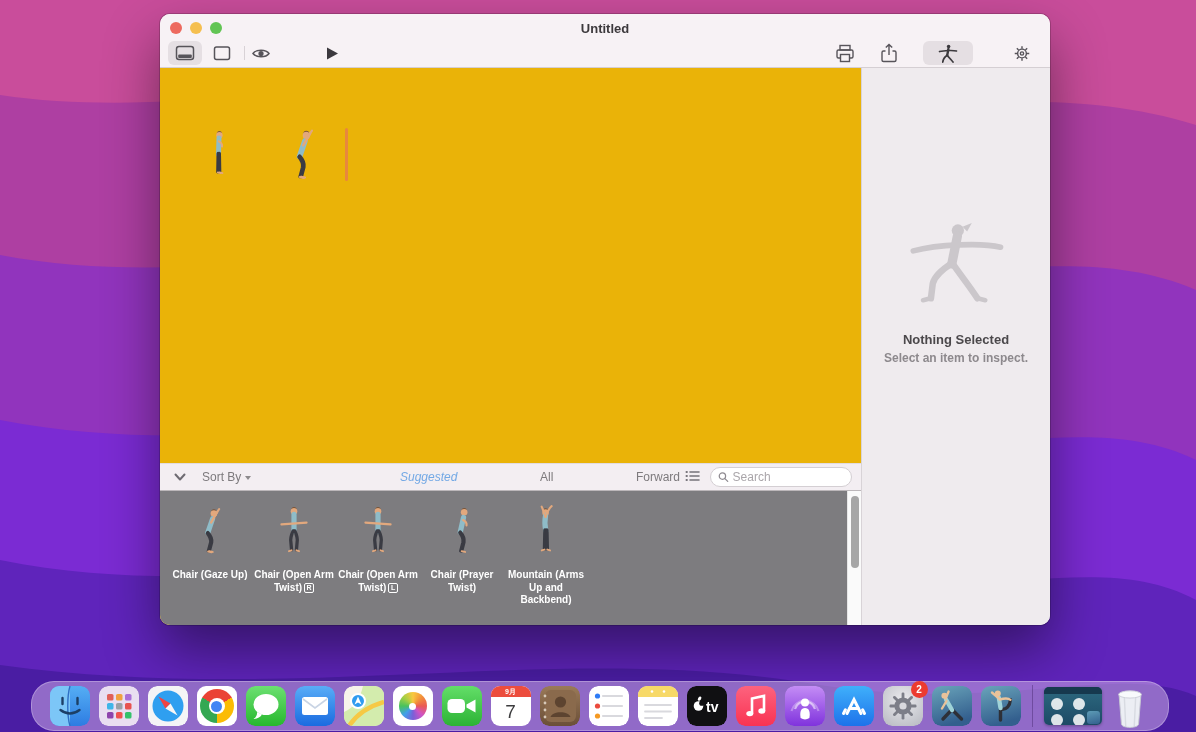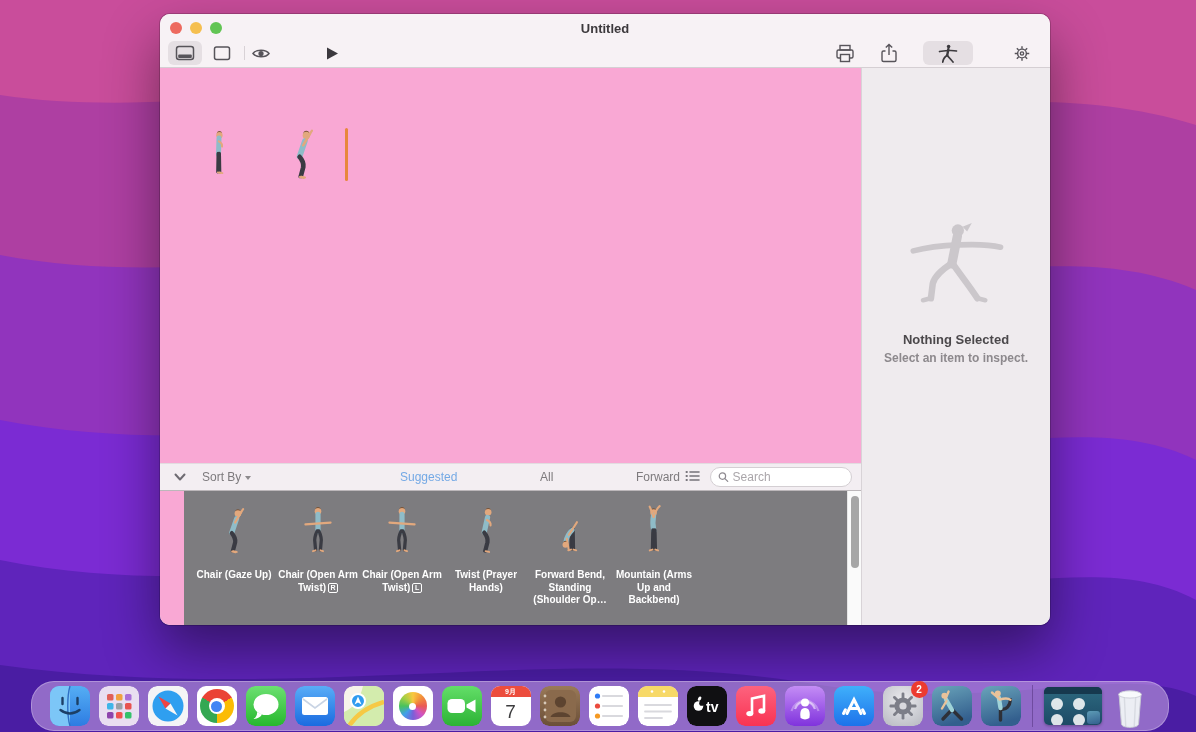--- a/index.html
+++ b/index.html
@@ -23,21 +23,21 @@
   .light.min{background:#f5bf4f;}
   .light.max{background:#62c554;}
   .wtitle{text-align:center;line-height:29px;font-size:13px;font-weight:bold;color:#3c393c;}
   .toolbar{height:26px;position:relative;}
   .tbtn{position:absolute;top:0px;width:34px;height:24px;border-radius:6px;display:flex;align-items:center;justify-content:center;}
   .tbtn.active{background:#e5dfe3;}
   .tbtn svg{display:block;}
   .tb-sep{position:absolute;left:84px;top:5px;width:1px;height:14px;background:#d8d2d6;}
   
   .main{position:absolute;top:54px;left:0;right:0;bottom:0;display:flex;}
-  .canvas-col{width:702px;position:relative;background:#f9a8d4;border-right:1px solid #d8d3d7;box-sizing:border-box;}
+  .canvas-col{width:702px;position:relative;background:#eab308;border-right:1px solid #d8d3d7;box-sizing:border-box;}
   .timeline-pose{position:absolute;top:57px;}
   .caret{position:absolute;width:3px;border-radius:1.5px;}
   
   .filterbar{
     position:absolute;left:0;right:0;top:395px;height:28px;background:#f3eef2;
     border-top:1px solid #e2dce0;border-bottom:1px solid #bcb7ba;box-sizing:border-box;
     display:flex;align-items:center;font-size:12px;color:#7d7a7d;
   }
   .fb-chevron{margin-left:12px;display:flex;align-items:center;}
   .fb-sort{margin-left:14px;display:flex;align-items:center;gap:4px;}
@@ -48,21 +48,21 @@
   .searchbox{
     width:142px;height:20px;background:#fff;border:1px solid #d4cfd3;border-radius:11px;
     display:flex;align-items:center;padding:0 7px;box-sizing:border-box;gap:4px;
   }
   .searchbox input{
     border:none;outline:none;background:transparent;width:100%;font-size:12px;color:#444;
     font-family:"Liberation Sans",sans-serif;padding:0;
   }
   .searchbox input::placeholder{color:#aaa6aa;}
   
-  .library{position:absolute;left:0;right:14px;top:423px;bottom:0;background:#7d7c7f;display:flex;padding:13px 0 0 8px;box-sizing:border-box;margin-left:24px;}
+  .library{position:absolute;left:0;right:14px;top:423px;bottom:0;background:#7d7c7f;display:flex;padding:13px 0 0 8px;box-sizing:border-box;}
   .pose-card{width:84px;flex:none;display:flex;flex-direction:column;align-items:center;}
   .pose-fig{height:52px;display:flex;align-items:flex-end;justify-content:center;}
   .pose-label{margin-top:13px;width:82px;text-align:center;font-size:10px;font-weight:bold;color:#fff;line-height:1.25;}
   .side-box{display:inline-block;border:1px solid #fff;border-radius:2px;font-size:7px;line-height:8px;padding:0 1.5px;vertical-align:1px;margin-left:2px;}
   .lib-scroll{position:absolute;right:0;top:423px;bottom:0;width:14px;background:#fafafa;border-left:1px solid #e6e6e6;box-sizing:border-box;}
   .lib-thumb{position:absolute;left:3px;top:5px;width:8px;height:72px;border-radius:4px;background:#a6a6a6;}
   
   .sidebar{flex:1;background:#efebee;display:flex;flex-direction:column;align-items:center;text-align:center;}
   .insp-icon{margin-top:152px;}
   .insp-title{margin-top:22px;font-size:13px;font-weight:bold;color:#4b484b;}
@@ -205,21 +205,21 @@
         <span class="fb-chevron">
           <svg width="16" height="16" viewBox="0 0 16 16">
             <path d="M3.5 5.5 L8 10.5 L12.5 5.5" fill="none" stroke="#6e6b72" stroke-width="2" stroke-linecap="round" stroke-linejoin="round"></path>
           </svg>
         </span>
         <span class="fb-sort">
           <span>Sort By</span>
           <span class="sort-caret"></span>
         </span>
         <div class="fb-tabs" id="lib-tabs">
-            <span class="fb-tab" style="color: rgb(116, 169, 229);">Suggested</span>
+            <span class="fb-tab" style="color: rgb(116, 169, 229); font-style: italic;">Suggested</span>
             <span class="fb-tab">All</span>
             <span class="fb-tab">Forward</span>
           </div>
         <div class="fb-right">
           <span>
             <svg width="17" height="16" viewBox="0 0 17 16">
               <g stroke="#76737a" stroke-width="1.6" stroke-linecap="round">
                 <path d="M6 4 H15 M6 8 H15 M6 12 H15"></path>
                 <path d="M2.5 4 H2.9 M2.5 8 H2.9 M2.5 12 H2.9" stroke-width="2"></path>
               </g>
@@ -289,37 +289,21 @@
               <svg viewBox="0 0 36 60" width="32" height="52">
                 <circle cx="20.5" cy="7.5" r="3.0" fill="#7a5336"></circle>
                 <circle cx="20.5" cy="9.5" r="3.8" fill="#e2a87d"></circle>
                 <path d="M16 32.5 L19.8 15.5" stroke="#8fbcc8" stroke-width="6" fill="none" stroke-linecap="round" stroke-linejoin="round"></path>
                 <path d="M19.2 18.5 C22.2 20 23.6 22 23.2 24.6" stroke="#e2a87d" stroke-width="2.5" fill="none" stroke-linecap="round" stroke-linejoin="round"></path>
                 <path d="M16 32.5 C19.2 36.2 20.8 40 20.2 43.8 L17.6 54" stroke="#3a3b43" stroke-width="4" fill="none" stroke-linecap="round" stroke-linejoin="round"></path>
                 <path d="M15.2 33.3 C18.2 37 19.4 40.6 18.8 44.2 L16.2 54.4" stroke="#3a3b43" stroke-width="3.2" fill="none" stroke-linecap="round" stroke-linejoin="round"></path>
                 <path d="M17.6 54.4 l4 .9" stroke="#e2a87d" stroke-width="2.2" fill="none" stroke-linecap="round" stroke-linejoin="round"></path>
               </svg>
             </div>
-            <div class="pose-label">Twist (Prayer Hands)</div>
-          </div>
-          <div class="pose-card">
-            <div class="pose-fig">
-              <svg viewBox="0 0 36 60" width="32" height="52">
-                <path d="M19.6 29 L19.2 52" stroke="#3a3b43" stroke-width="3.8" fill="none" stroke-linecap="round" stroke-linejoin="round"></path>
-                <path d="M21.6 29 L22 52" stroke="#3a3b43" stroke-width="3.8" fill="none" stroke-linecap="round" stroke-linejoin="round"></path>
-                <path d="M20.6 30 C17 33.4 14 38.6 13.2 43.6" stroke="#8fbcc8" stroke-width="5.6" fill="none" stroke-linecap="round" stroke-linejoin="round"></path>
-                <circle cx="12.8" cy="45" r="2.7" fill="#7a5336"></circle>
-                <circle cx="12.8" cy="47" r="3.4" fill="#e2a87d"></circle>
-                <path d="M14.4 40 L16.4 52" stroke="#e2a87d" stroke-width="2.3" fill="none" stroke-linecap="round" stroke-linejoin="round"></path>
-                <path d="M16.6 35.5 C20.6 29.5 23.6 25 26 21" stroke="#e2a87d" stroke-width="2.4" fill="none" stroke-linecap="round" stroke-linejoin="round"></path>
-                <path d="M19.2 52.6 l-3.2 .9" stroke="#e2a87d" stroke-width="2.2" fill="none" stroke-linecap="round" stroke-linejoin="round"></path>
-                <path d="M22 52.6 l3.2 .9" stroke="#e2a87d" stroke-width="2.2" fill="none" stroke-linecap="round" stroke-linejoin="round"></path>
-              </svg>
-            </div>
-            <div class="pose-label">Forward Bend, Standing (Shoulder Op…</div>
+            <div class="pose-label">Chair (Prayer Twist)</div>
           </div>
           <div class="pose-card">
             <div class="pose-fig">
               <svg viewBox="0 0 36 60" width="32" height="52">
                 <circle cx="17.5" cy="8" r="3.0" fill="#7a5336"></circle>
                 <circle cx="17.5" cy="10" r="3.8" fill="#e2a87d"></circle>
                 <path d="M17.5 13 C16.4 19 16.4 25 17.8 31" stroke="#8fbcc8" stroke-width="6" fill="none" stroke-linecap="round" stroke-linejoin="round"></path>
                 <path d="M17.5 15 C19.5 9 22 4.5 24.5 2.5" stroke="#e2a87d" stroke-width="2.4" fill="none" stroke-linecap="round" stroke-linejoin="round"></path>
                 <path d="M17.5 15 C15.5 9 14 5.5 13 3" stroke="#e2a87d" stroke-width="2.4" fill="none" stroke-linecap="round" stroke-linejoin="round"></path>
                 <path d="M16.8 30 L16.3 52" stroke="#3a3b43" stroke-width="4" fill="none" stroke-linecap="round" stroke-linejoin="round"></path>

